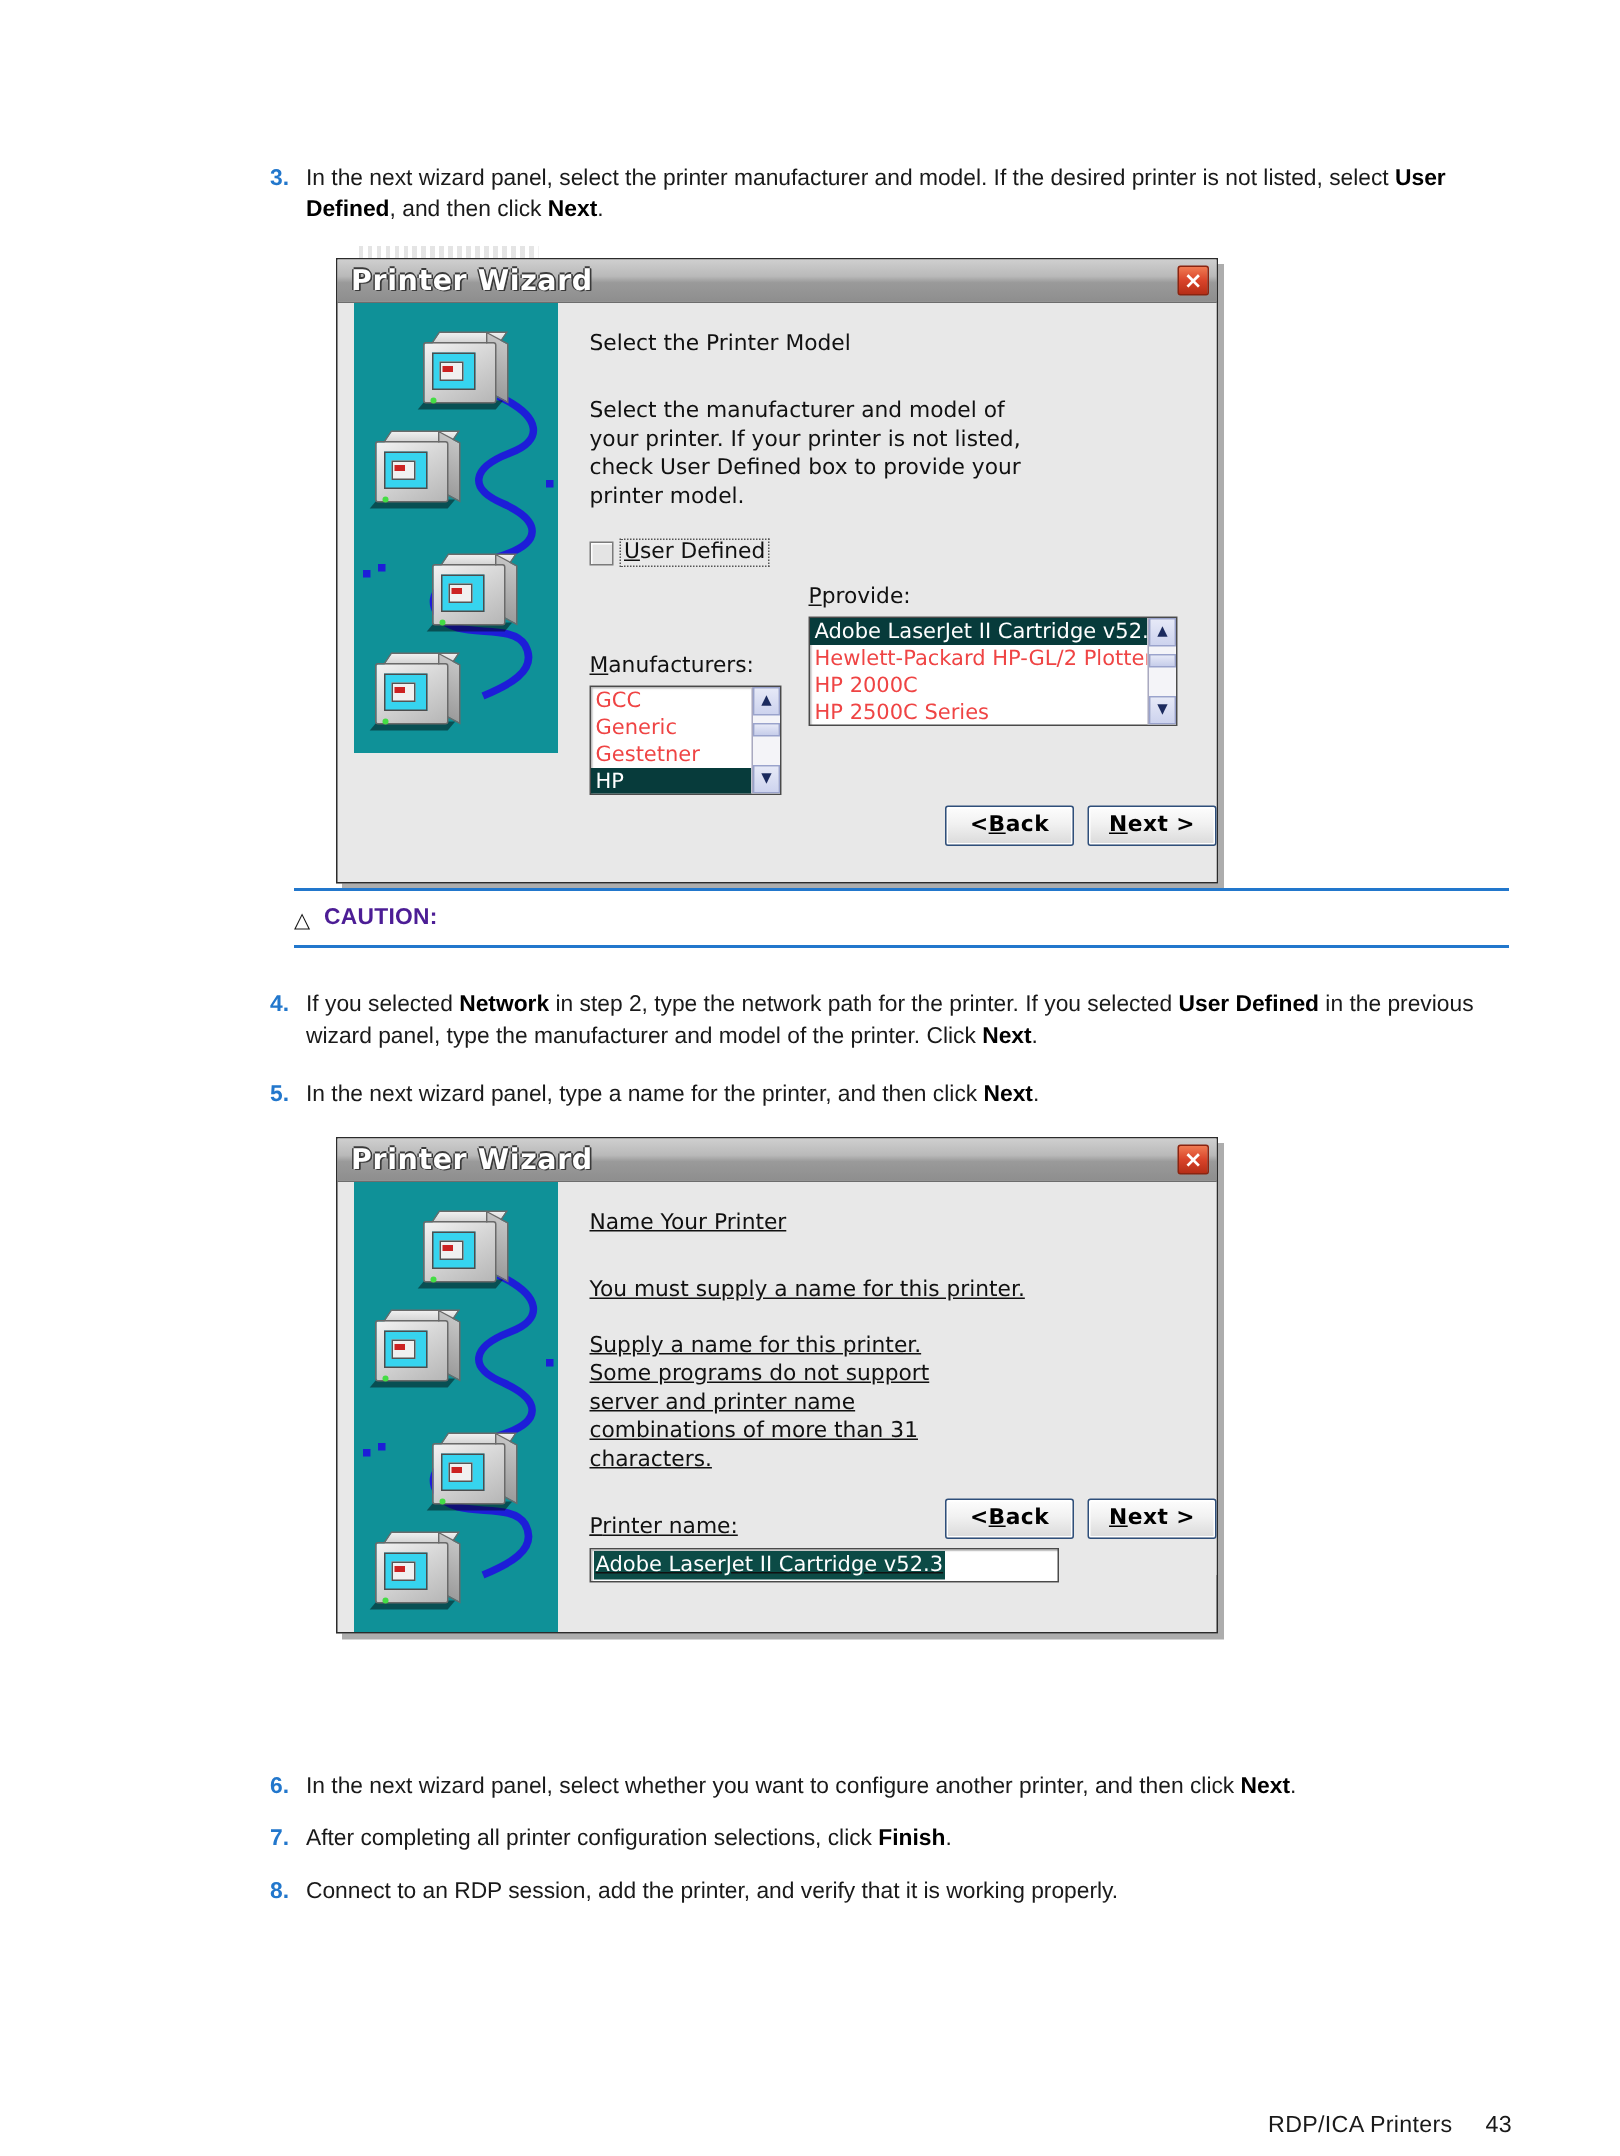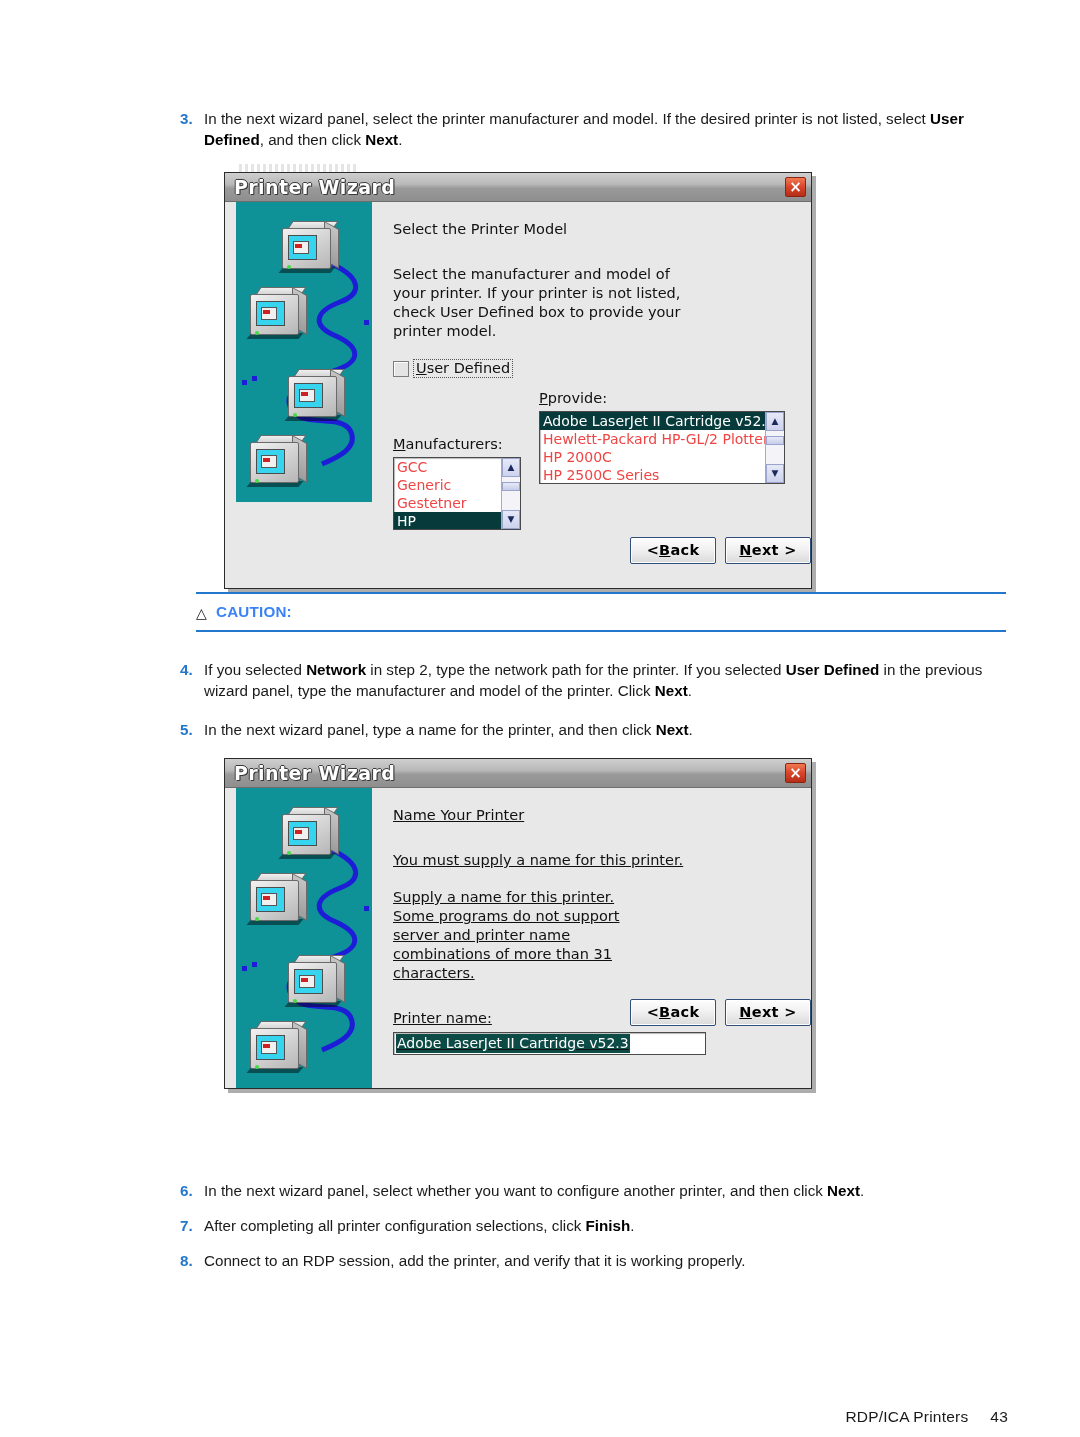--- a/index.html
+++ b/index.html
@@ -43,21 +43,21 @@
     padding:7px 0 7px 0;
     font-size:15.2px;
     line-height:21px;
   }
   .caution-inner { display:flex; align-items:flex-start; }
   .caution .tri {
     flex:none; width:20px; padding-top:2px;
     font-size:14px; color:#111; line-height:20px;
   }
   .caution .word {
-    flex:none; color:#3b82f6; font-weight:bold;
+    flex:none; color:#4c1d95; font-weight:bold;
     letter-spacing:.2px; padding-right:14px;
   }
   .caution .txt { flex:1; }
 
   
   .footer {
     position:absolute; right:72px; top:1408px;
     font-size:15.5px; color:#1a1a1a;
     letter-spacing:.2px;
   }

